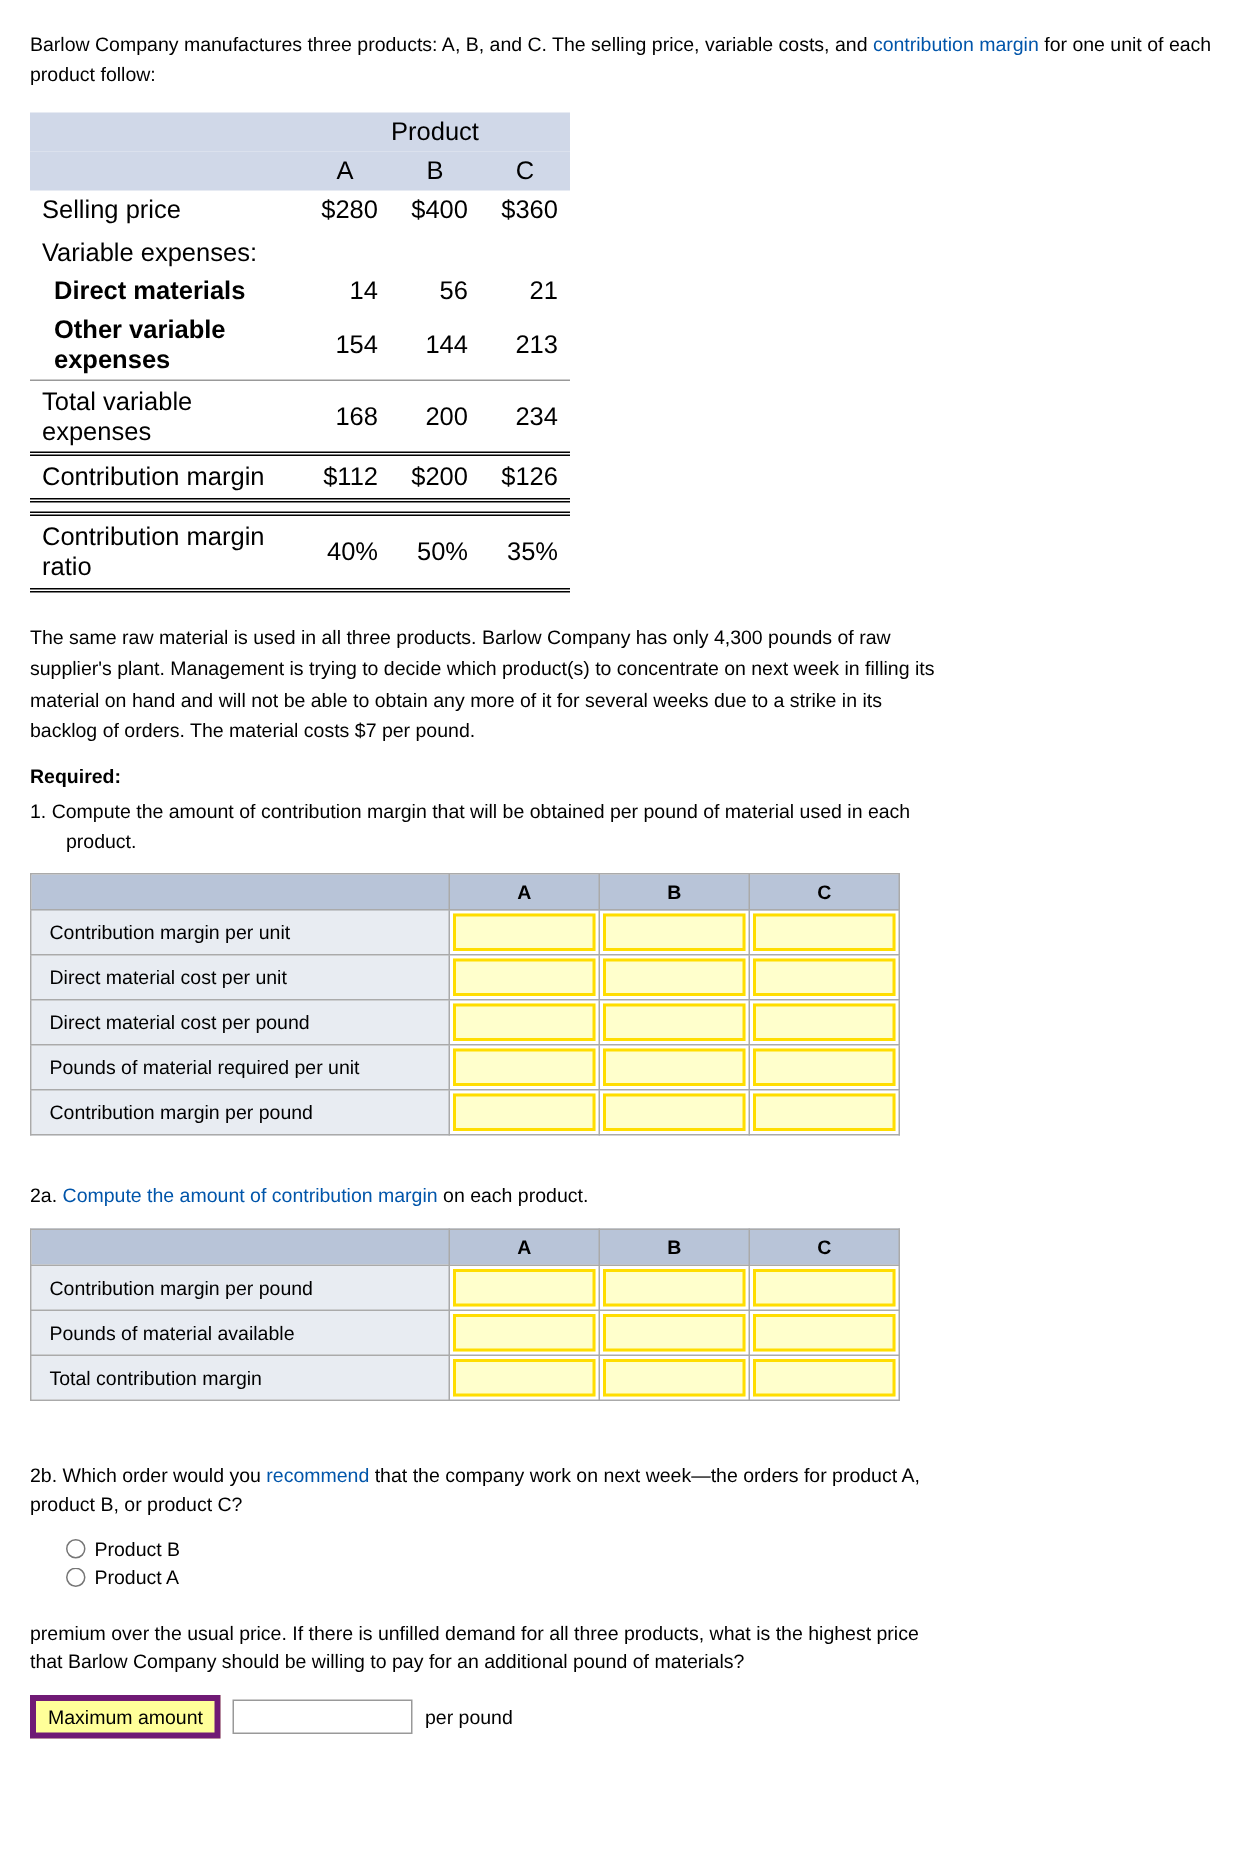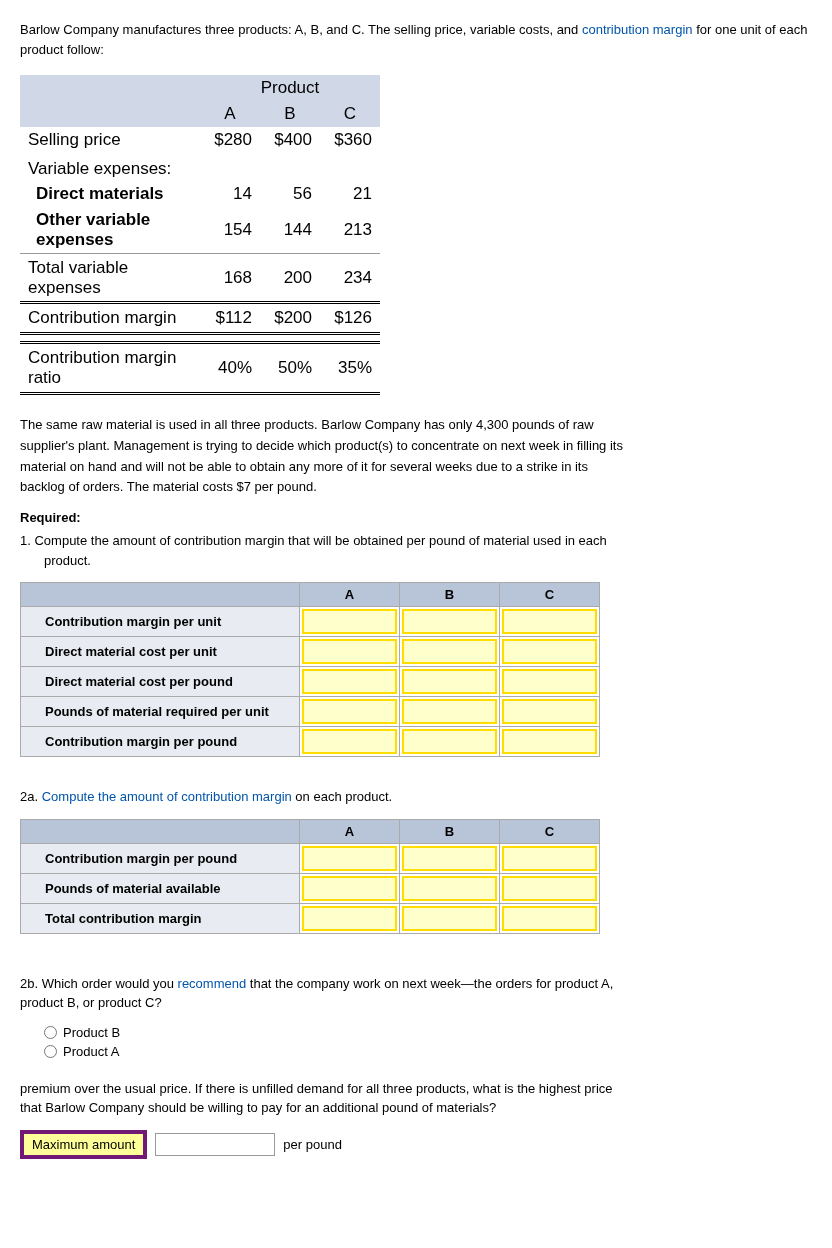--- a/index.html
+++ b/index.html
@@ -85,24 +85,23 @@
     }
     .answer-table .header-row td {
       background: #b8c4d8;
       text-align: center;
       font-weight: bold;
       padding: 4px 8px;
       border: 1px solid #aaa;
     }
     .answer-table .label-cell {
       background: #e8ecf2;
-      padding: 4px 24px;
+      padding: 4px 12px;
       border: 1px solid #aaa;
       min-width: 240px;
-      font-weight: bold;
     }
     .answer-table .input-cell {
       padding: 2px;
       border: 1px solid #aaa;
       width: 100px;
     }
     .answer-table .input-cell input {
       width: 100%;
       border: none;
       background: #ffffcc;

